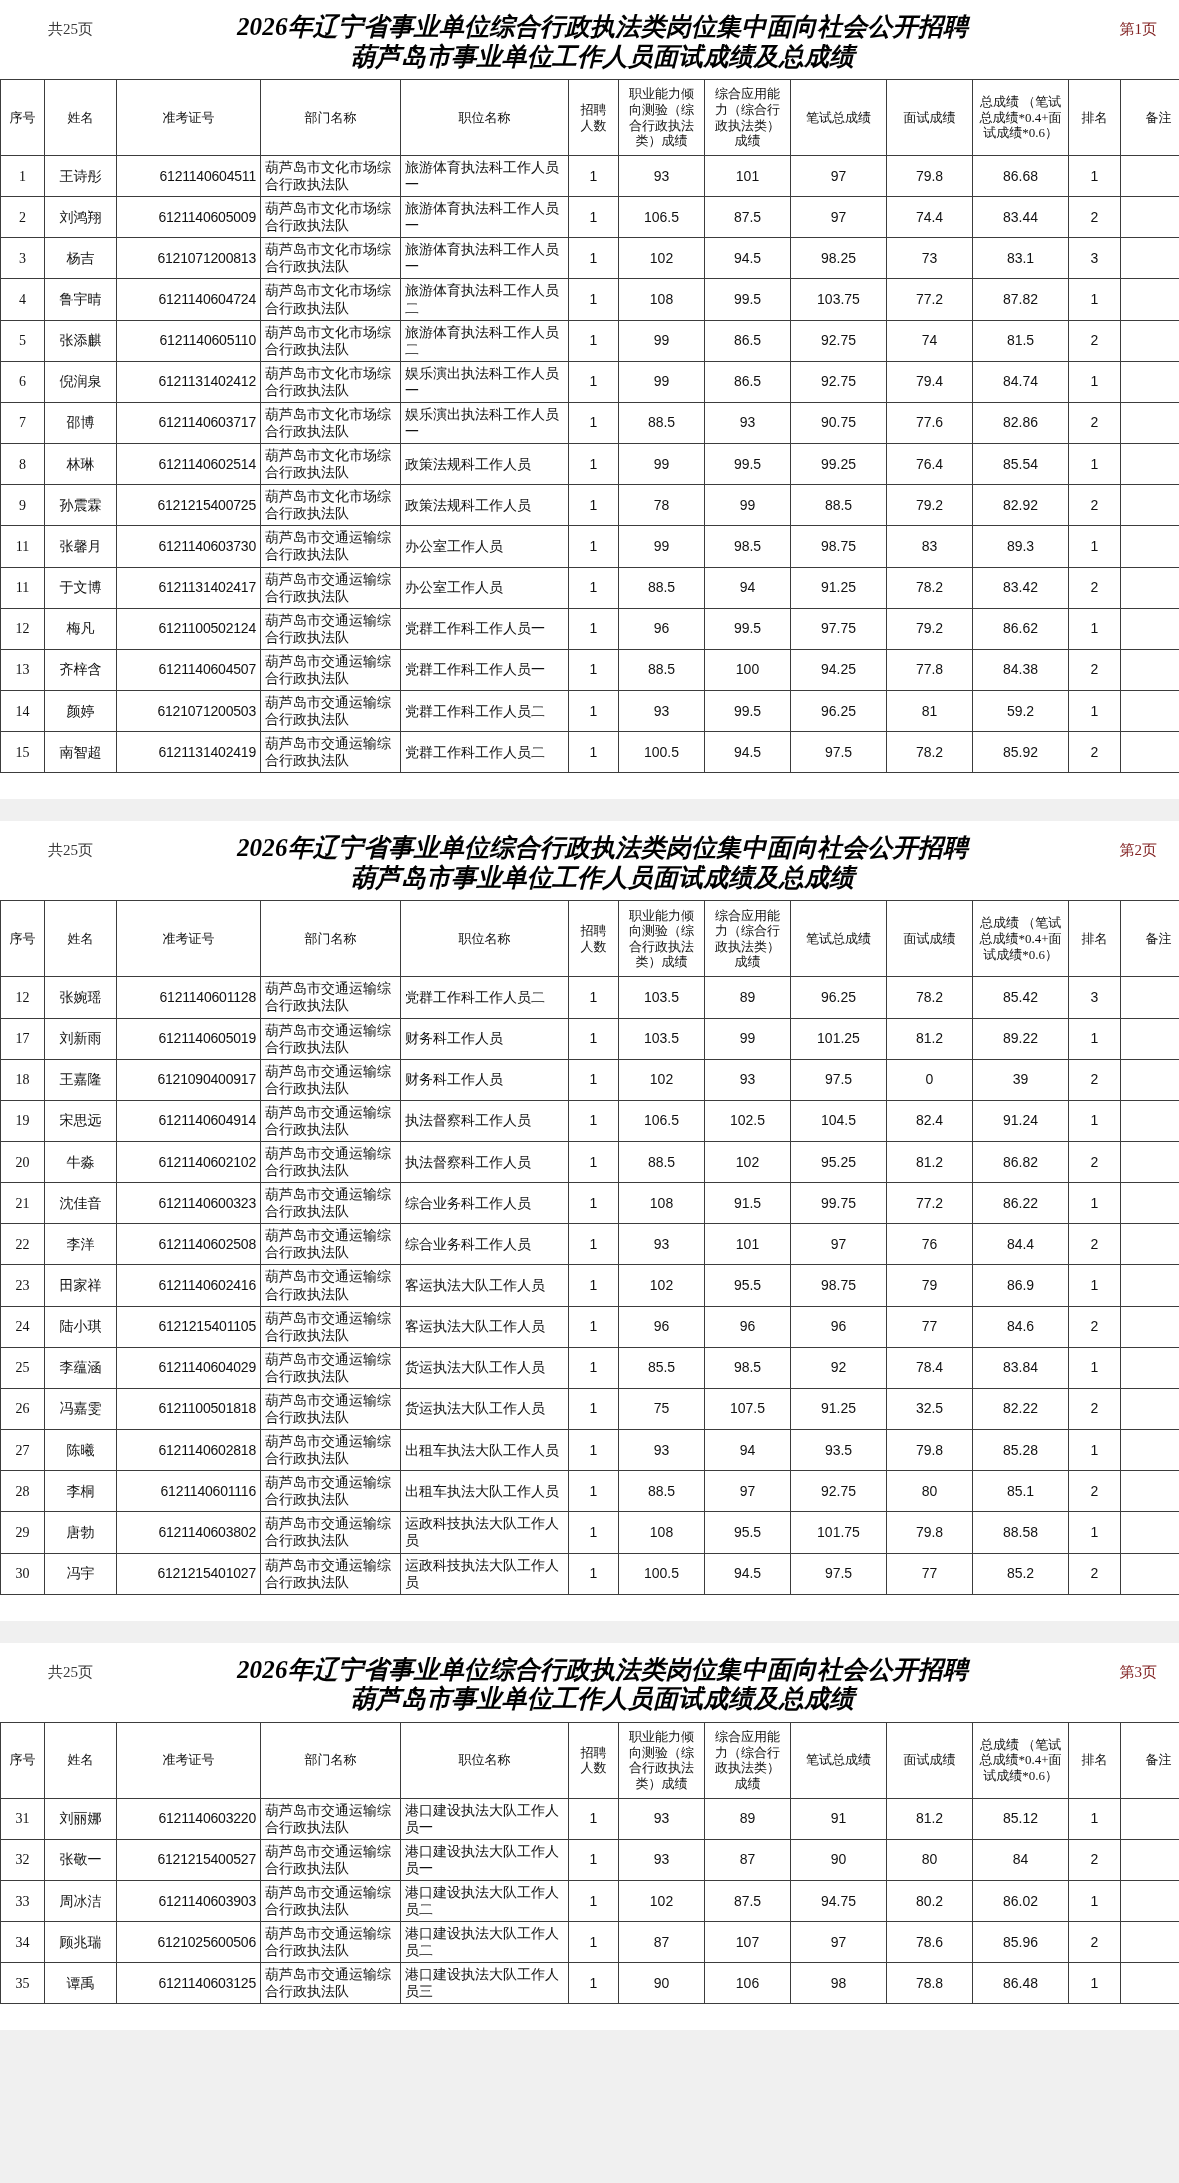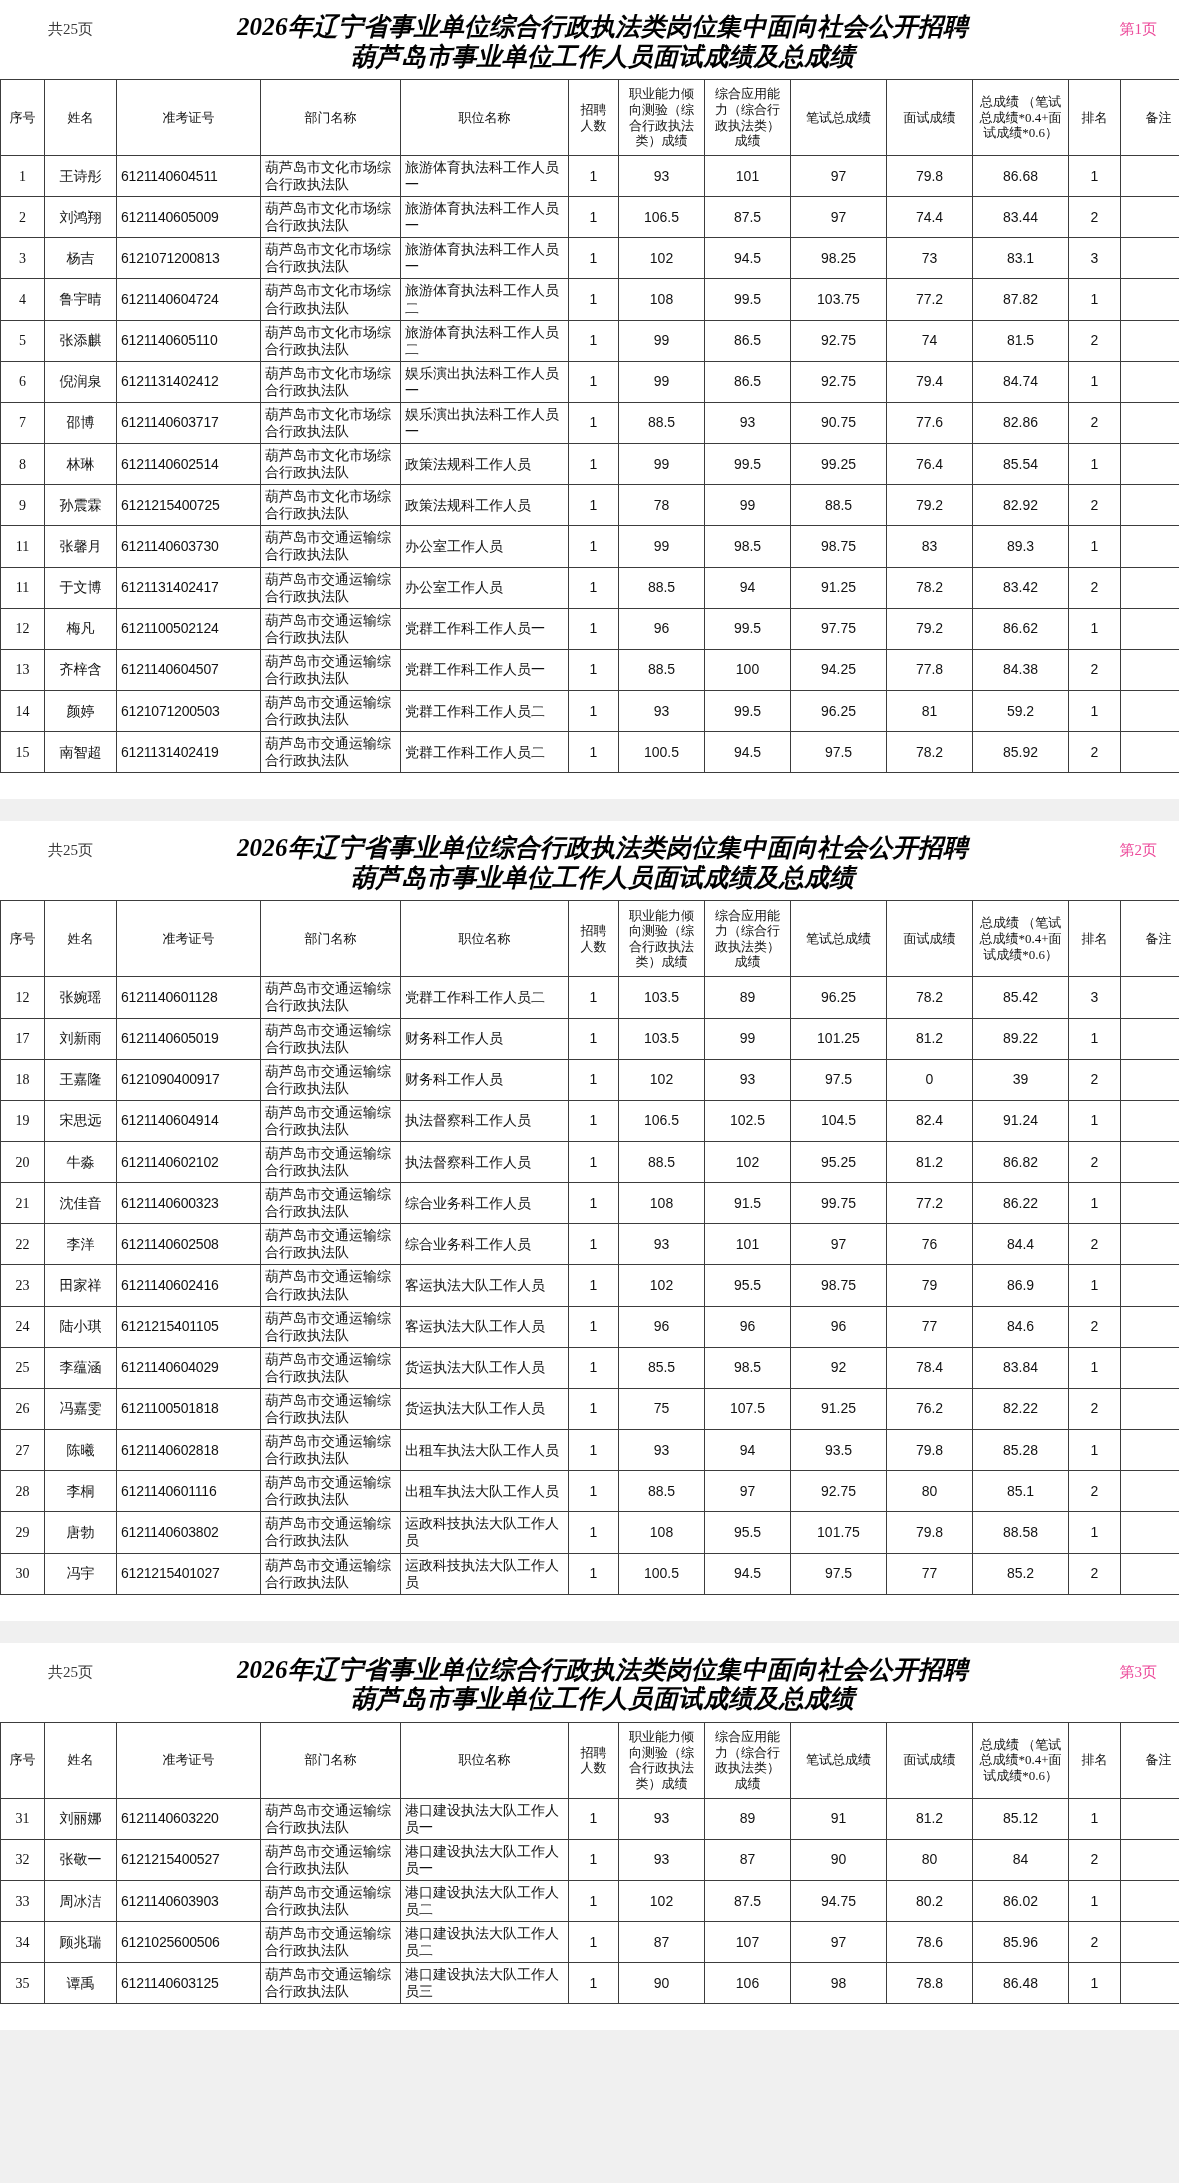--- a/index.html
+++ b/index.html
@@ -44,21 +44,21 @@
   .title-line {
     font-weight: bold;
     font-size: 25px;
     line-height: 1.18;
     letter-spacing: 0.2px;
     color: #000;
     white-space: nowrap;
   }
   .page-no {
     font-size: 15px;
-    color: #ec4899;
+    color: #7f1d1d;
     white-space: nowrap;
     text-align: right;
     padding-top: 8px;
     width: 140px;
     flex: 0 0 140px;
   }
   table.grid {
     border-collapse: collapse;
     table-layout: fixed;
     width: 1135px;
@@ -85,21 +85,21 @@
     line-height: 1.2;
   }
   td.c { text-align: center; }
   td.l { text-align: left; }
   td.num {
     text-align: center;
     font-family: "Liberation Sans", "DejaVu Sans", sans-serif;
     font-size: 14.5px;
   }
   td.code {
-    text-align: left;
+    text-align: right;
     font-family: "Liberation Sans", "DejaVu Sans", sans-serif;
     font-size: 14.5px;
     letter-spacing: -0.2px;
   }
   td.dept, td.post { font-size: 13.5px; line-height: 1.2; }
   tbody tr { height: 38px; }
   .col-seq   { width: 44px; }
   .col-name  { width: 72px; }
   .col-code  { width: 144px; }
   .col-dept  { width: 140px; }
@@ -588,21 +588,21 @@
           <tr>
             <td class="c">26</td>
             <td class="c">冯嘉雯</td>
             <td class="code">6121100501818</td>
             <td class="l dept">葫芦岛市交通运输综合行政执法队</td>
             <td class="l post">货运执法大队工作人员</td>
             <td class="num">1</td>
             <td class="num">75</td>
             <td class="num">107.5</td>
             <td class="num">91.25</td>
-            <td class="num">76.2</td>
+            <td class="num">32.5</td>
             <td class="num">82.22</td>
             <td class="num">2</td>
             <td class="c"></td>
           </tr>
           <tr>
             <td class="c">27</td>
             <td class="c">陈曦</td>
             <td class="code">6121140602818</td>
             <td class="l dept">葫芦岛市交通运输综合行政执法队</td>
             <td class="l post">出租车执法大队工作人员</td>

